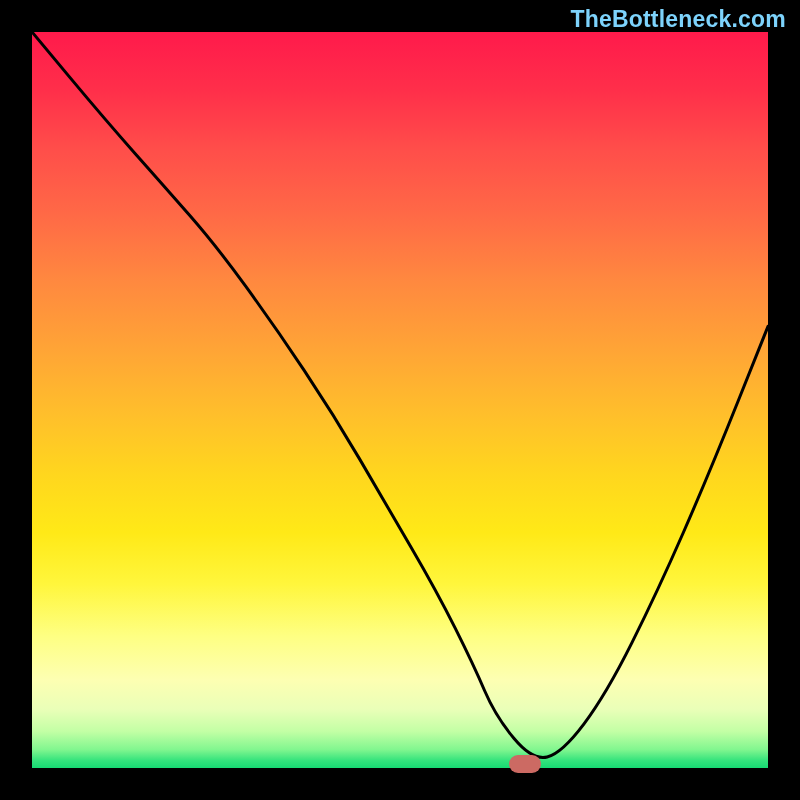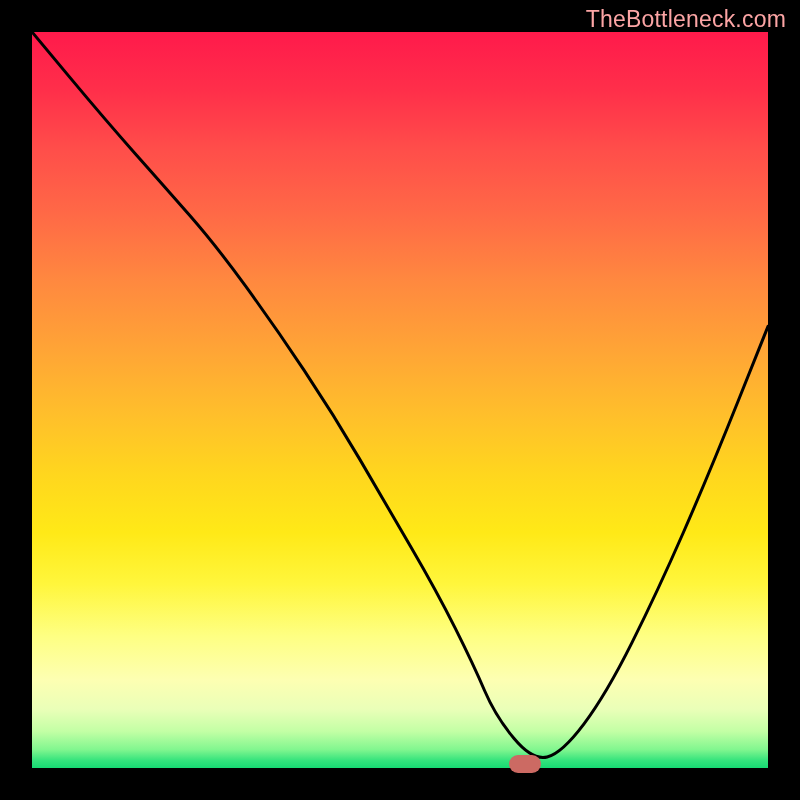--- a/index.html
+++ b/index.html
@@ -56,22 +56,22 @@
     border-radius: 9px;
     background: #cc6a63;
     transform: translate(-50%, -50%);
   }
   .watermark {
     position: absolute;
     top: 6px;
     right: 14px;
     font-family: Arial, Helvetica, sans-serif;
     font-size: 23px;
-    font-weight: 400;
-    color: #fca5a5;
+    font-weight: 700;
+    color: #7dd3fc;
     letter-spacing: 0.2px;
   }
 </style>
 </head>
 <body>
 
 <div class="container">
 
   <div class="watermark">TheBottleneck.com</div>
 

